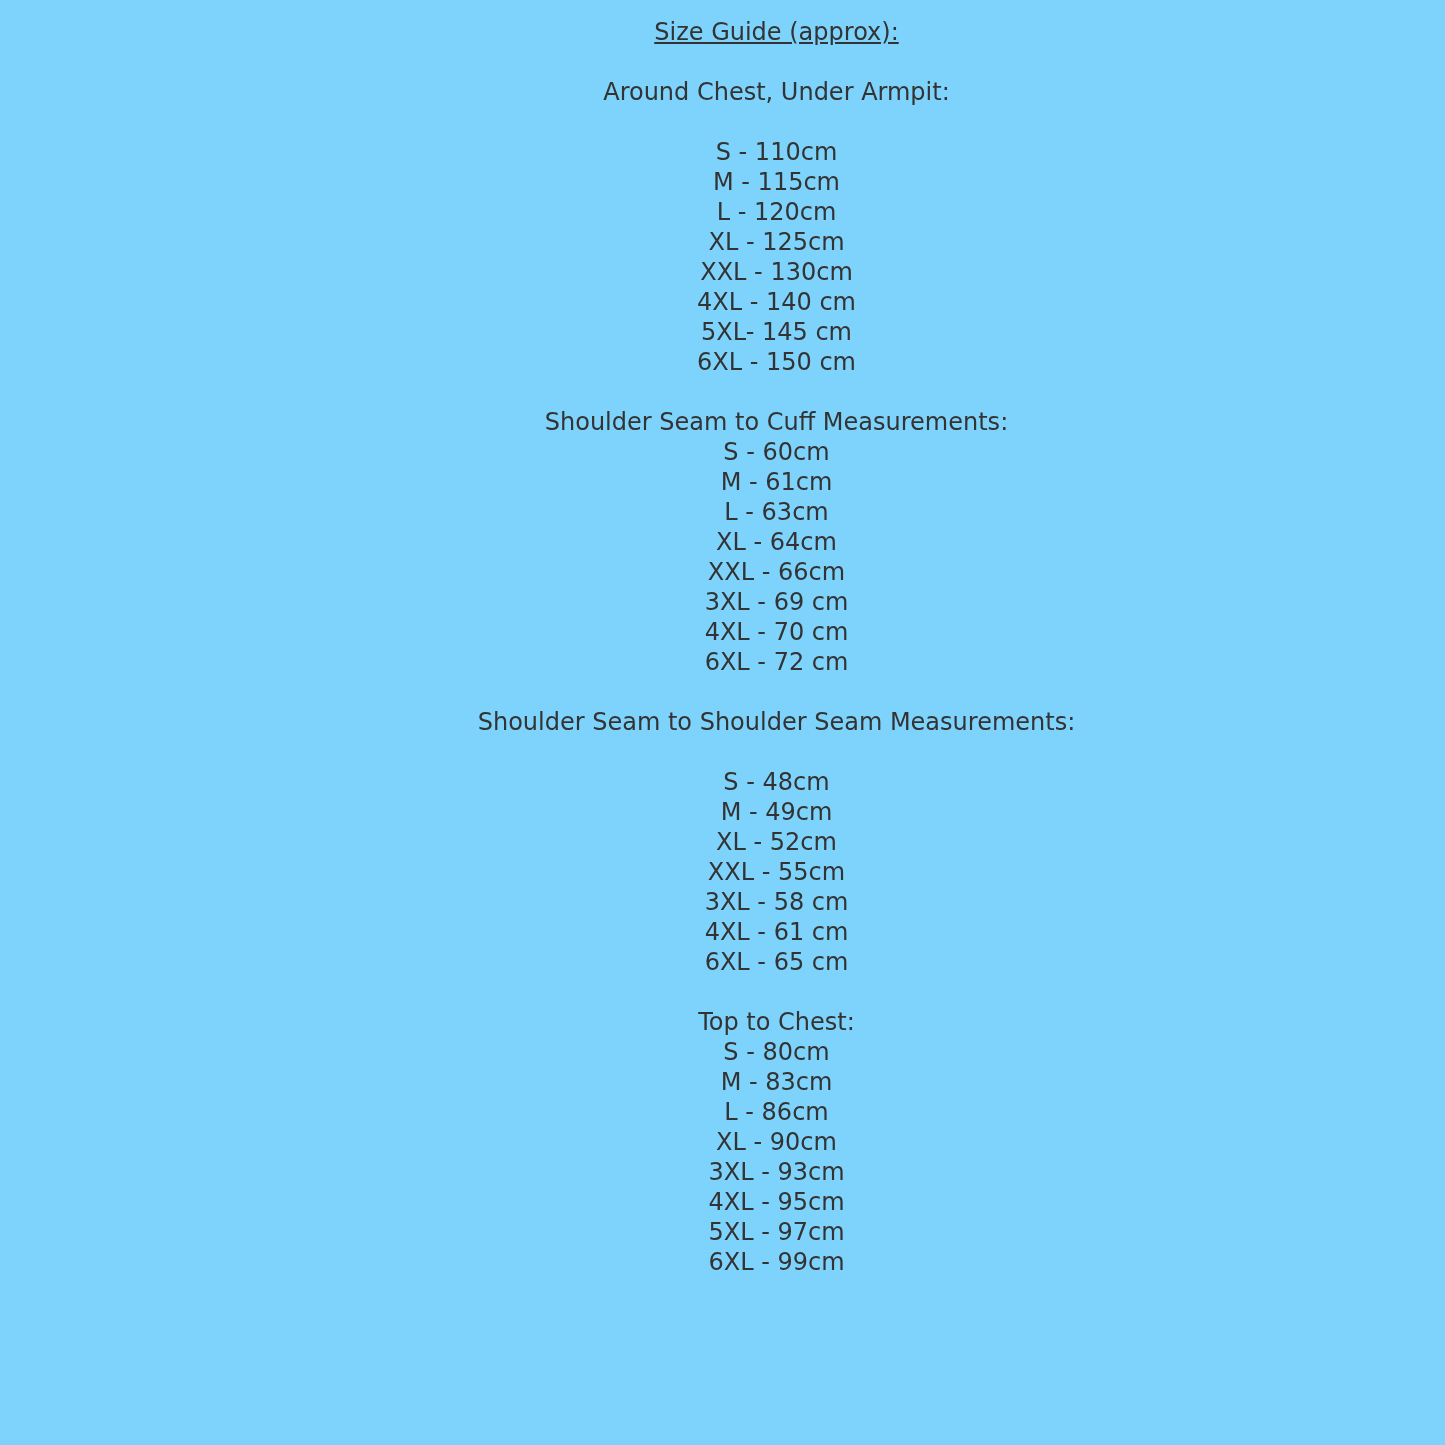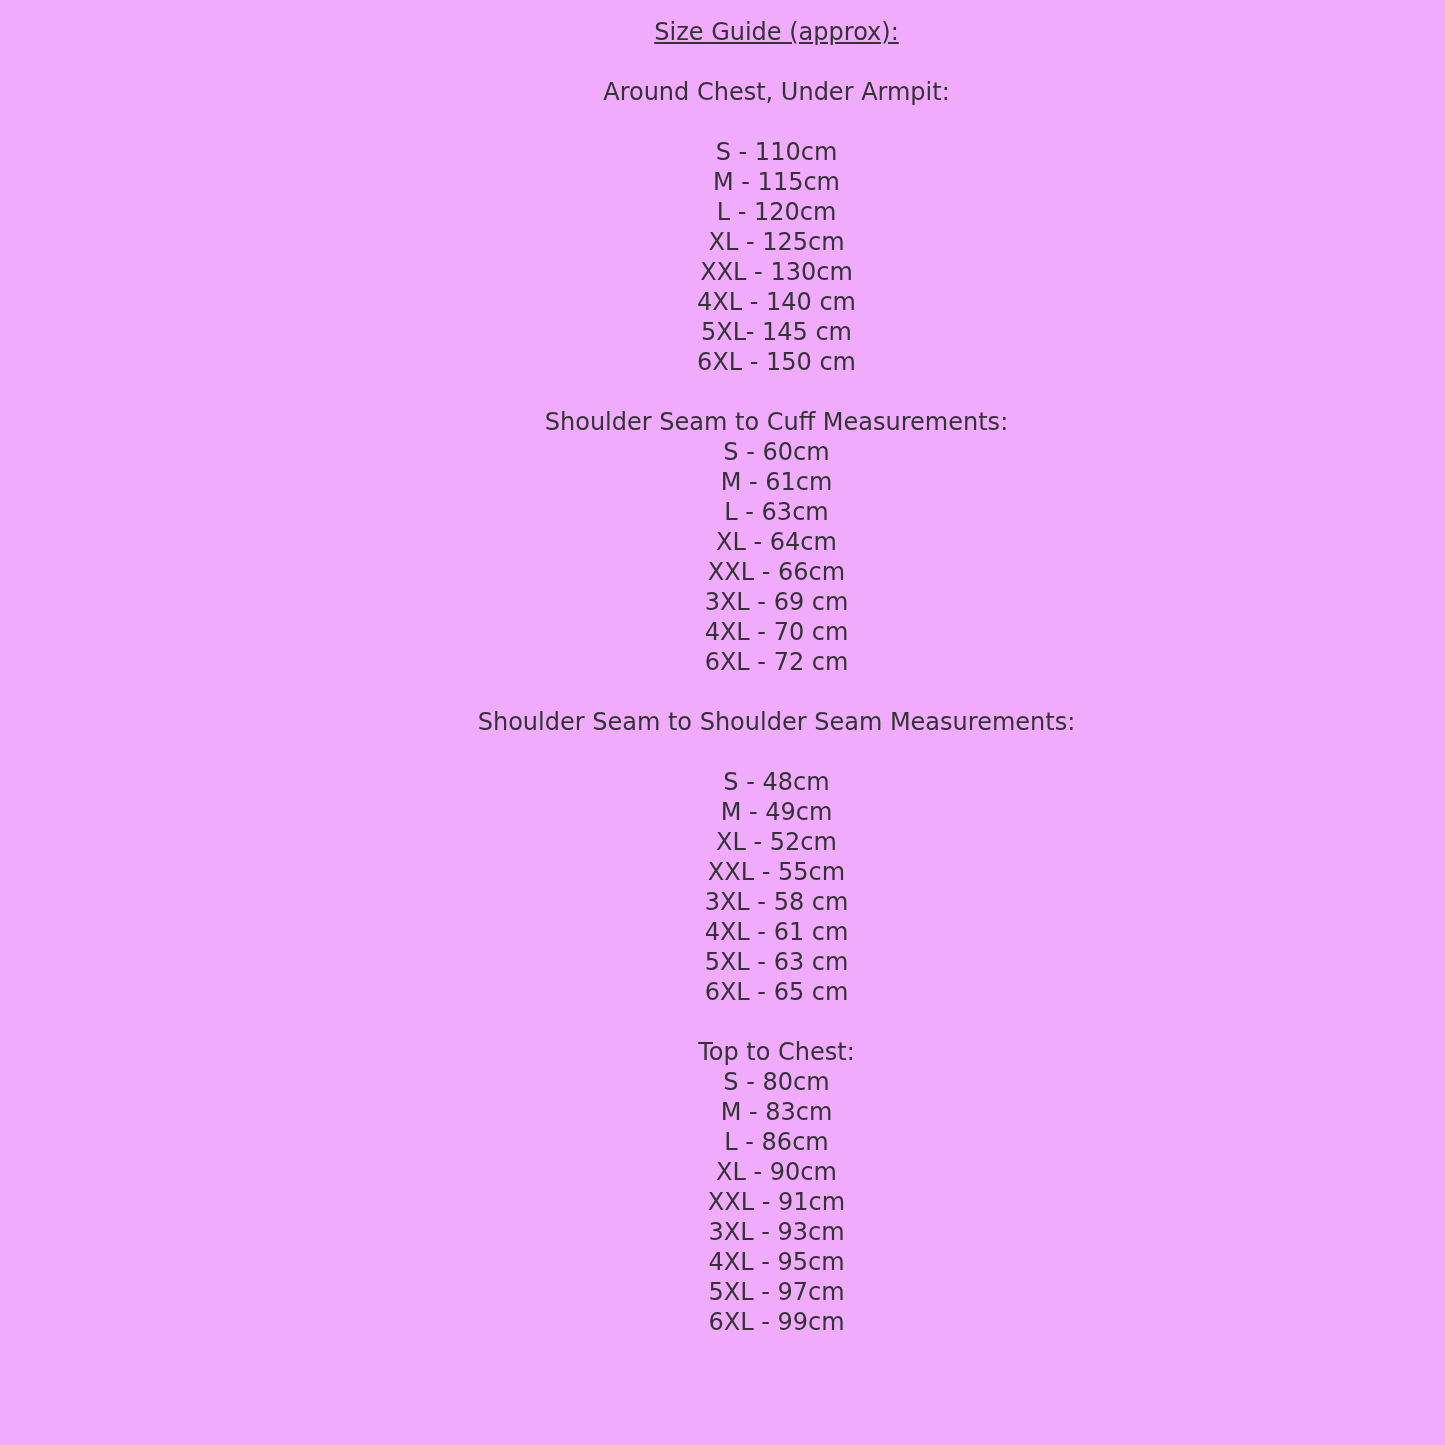--- a/index.html
+++ b/index.html
@@ -4,21 +4,21 @@
 <style>
   html, body {
     margin: 0;
     padding: 0;
     background: #ffffff;
   }
   .page {
     width: 1445px;
     height: 1445px;
     box-sizing: border-box;
-    background: #f0abfc;
+    background: #7dd3fc;
     font-family: "DejaVu Sans", sans-serif;
     font-size: 24px;
     line-height: 30px;
     color: #333333;
     text-align: center;
     padding: 17px 0 0 108px;
     overflow: hidden;
   }
   .line {
     height: 30px;
@@ -63,28 +63,26 @@
   <div class="spacer"></div>
 
   <div class="line section-heading">Shoulder Seam to Shoulder Seam Measurements:</div>
   <div class="spacer"></div>
   <div class="line">S - 48cm</div>
   <div class="line">M - 49cm</div>
   <div class="line">XL - 52cm</div>
   <div class="line">XXL - 55cm</div>
   <div class="line">3XL - 58 cm</div>
   <div class="line">4XL - 61 cm</div>
-  <div class="line">5XL - 63 cm</div>
   <div class="line">6XL - 65 cm</div>
   <div class="spacer"></div>
 
   <div class="line section-heading">Top to Chest:</div>
   <div class="line">S - 80cm</div>
   <div class="line">M - 83cm</div>
   <div class="line">L - 86cm</div>
   <div class="line">XL - 90cm</div>
-  <div class="line">XXL - 91cm</div>
   <div class="line">3XL - 93cm</div>
   <div class="line">4XL - 95cm</div>
   <div class="line">5XL - 97cm</div>
   <div class="line">6XL - 99cm</div>
 
 </div>
 
 </body></html>

